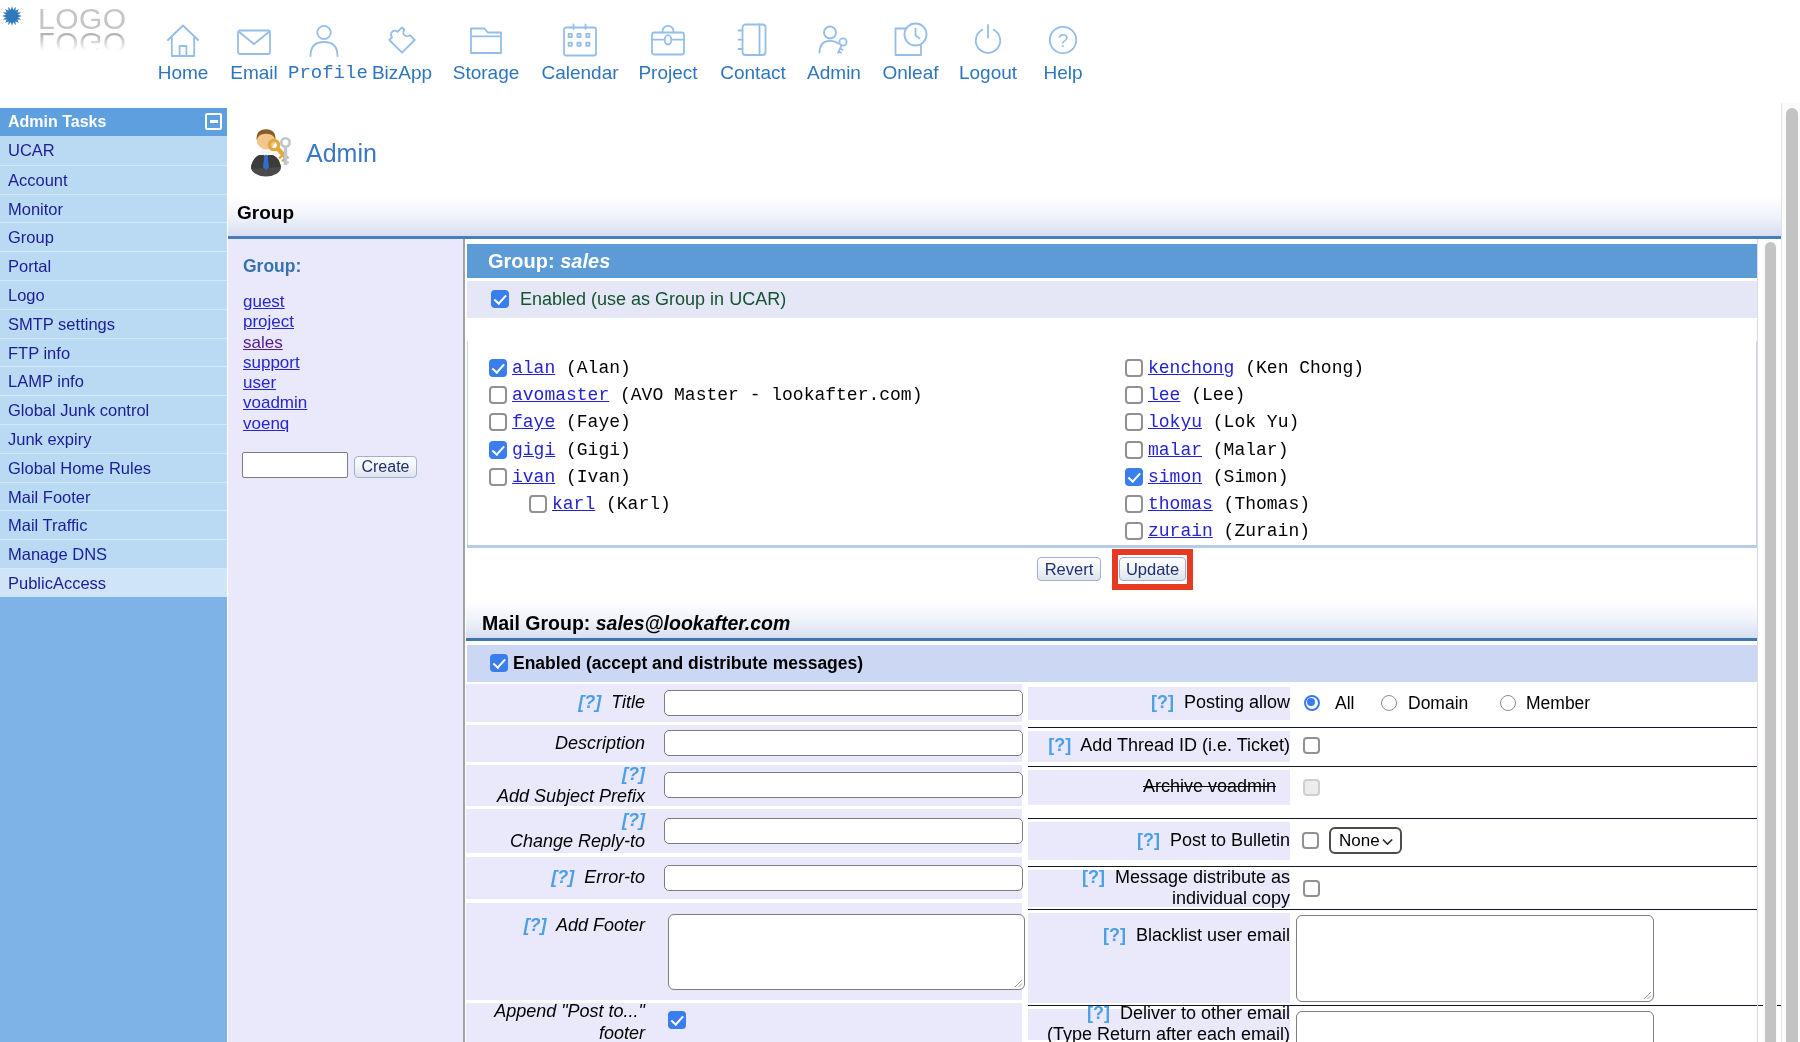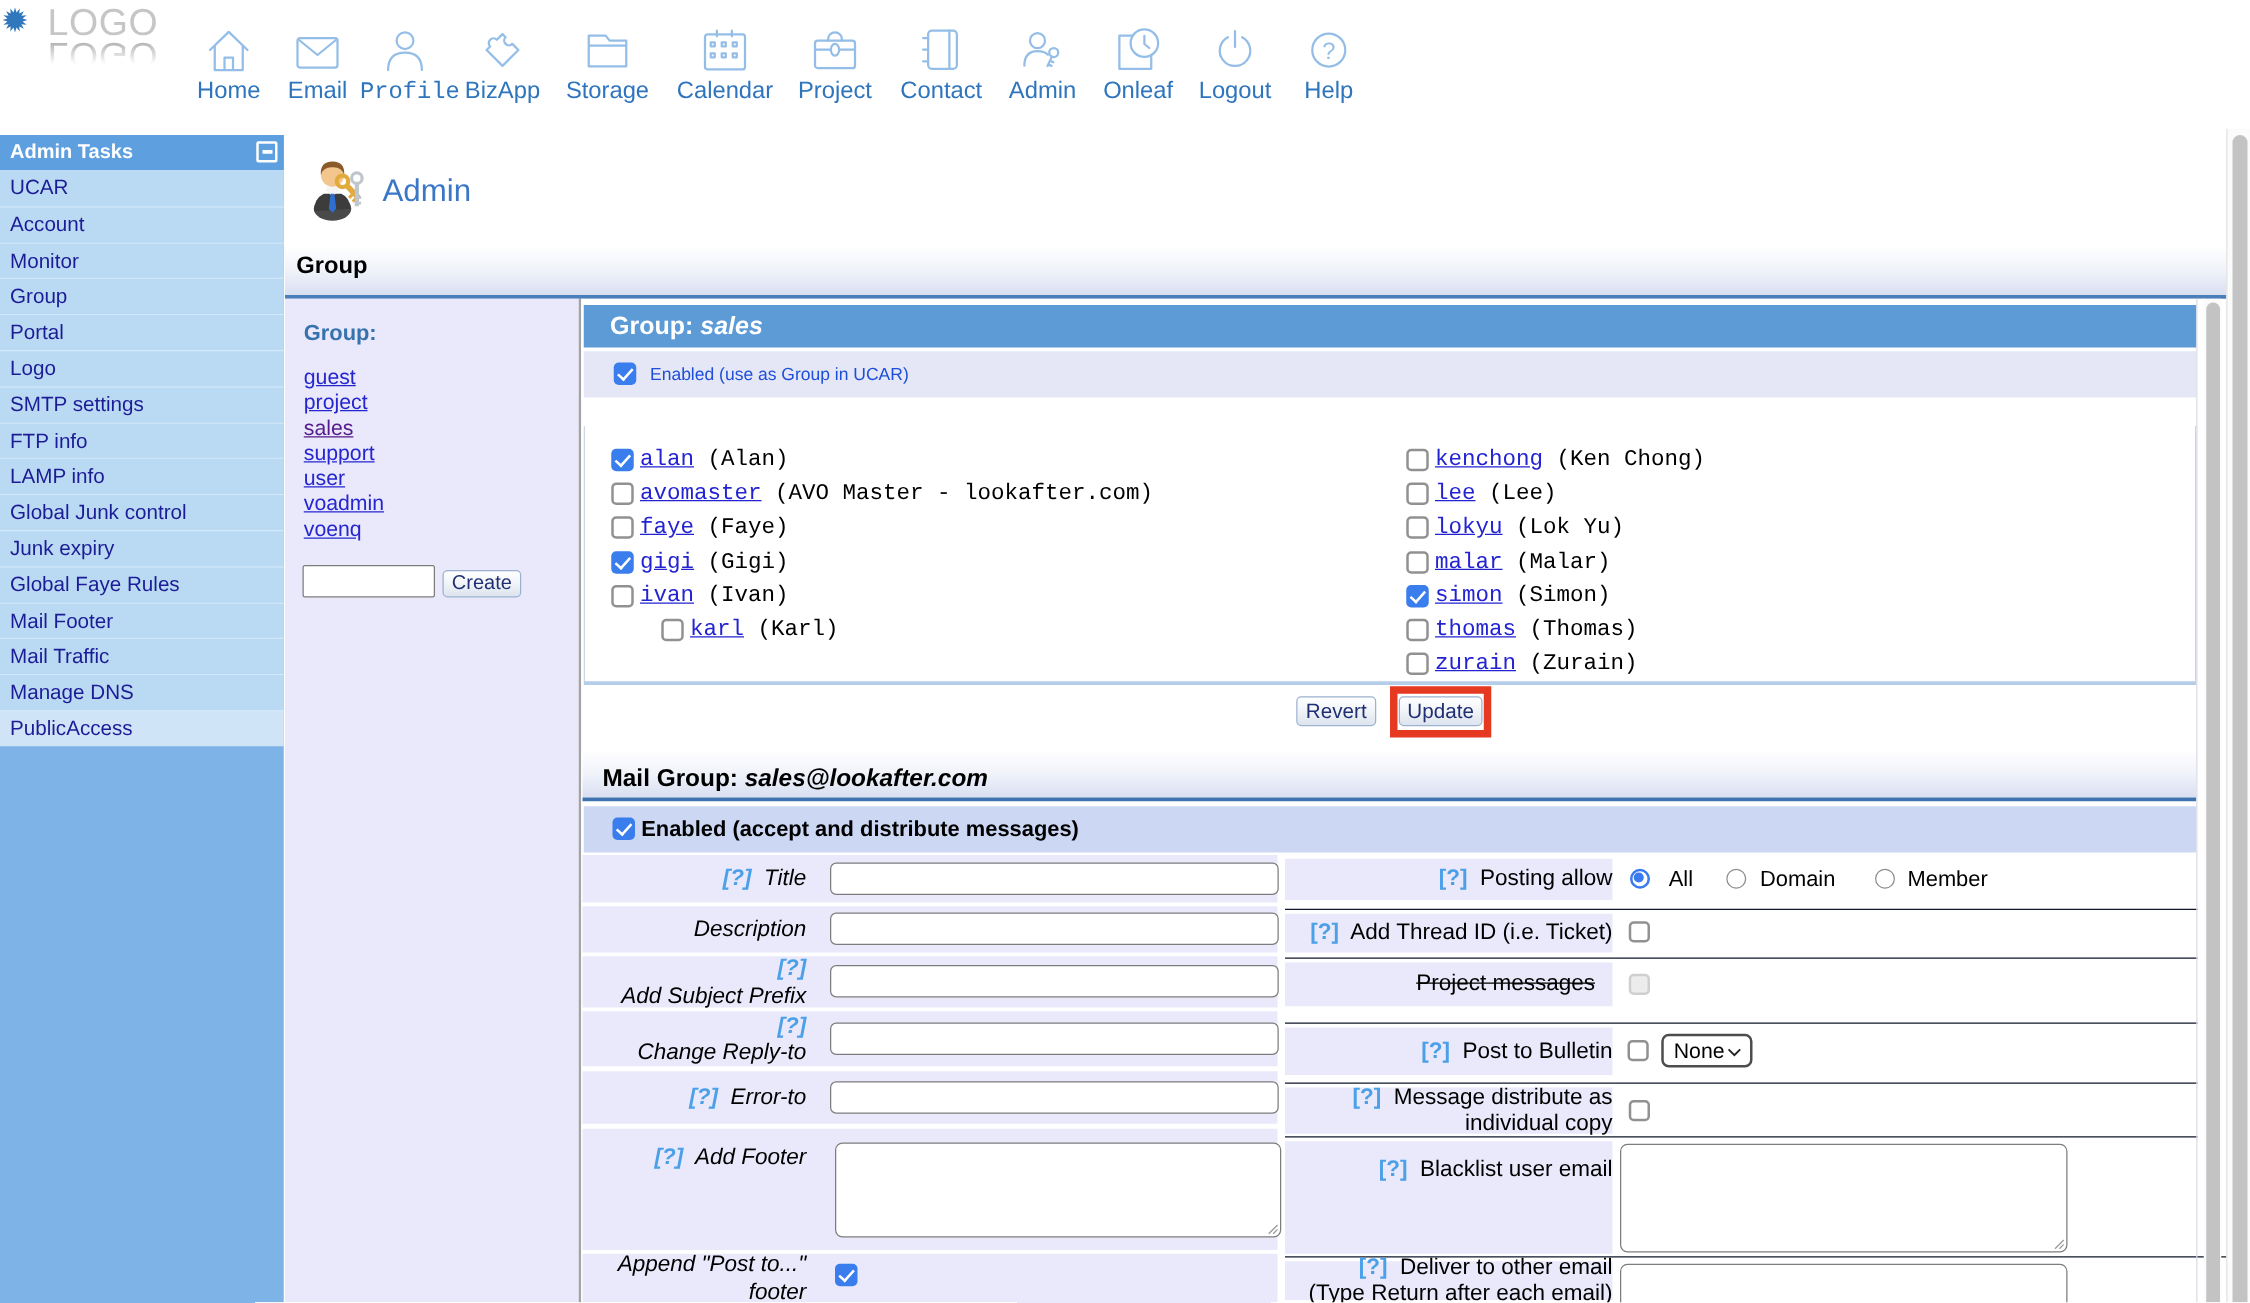--- a/index.html
+++ b/index.html
@@ -194,21 +194,21 @@
     <div class="sbitem">Account</div>
     <div class="sbitem">Monitor</div>
     <div class="sbitem">Group</div>
     <div class="sbitem">Portal</div>
     <div class="sbitem">Logo</div>
     <div class="sbitem">SMTP settings</div>
     <div class="sbitem">FTP info</div>
     <div class="sbitem">LAMP info</div>
     <div class="sbitem">Global Junk control</div>
     <div class="sbitem">Junk expiry</div>
-    <div class="sbitem">Global Faye Rules</div>
+    <div class="sbitem">Global Home Rules</div>
     <div class="sbitem">Mail Footer</div>
     <div class="sbitem">Mail Traffic</div>
     <div class="sbitem">Manage DNS</div>
     <div class="sbitem" style="background:#cfe4f7;">PublicAccess</div>
   </div>
 </div>
 
 <div class="abs" style="left:306px;top:139px;font-size:25px;color:#3a77c6;">Admin</div>
 <div class="abs hbar" style="left:228px;top:196px;width:1556px;height:40px;"></div>
 <div class="abs" style="left:237px;top:202px;font-size:19px;font-weight:bold;color:#000;">Group</div>
@@ -229,21 +229,21 @@
   <div class="btn" style="left:126px;top:217px;width:63px;height:22px;line-height:20px;font-size:16px;">Create</div>
 </div>
 
 <div class="abs" style="left:463px;top:239px;width:2px;height:803px;background:#a3a3a3;"></div>
 
 <div id="content">
 
   <div class="crow" style="top:5px;height:34px;background:#5c9bd6;color:#fff;font-size:20px;font-weight:bold;line-height:34px;"><span style="margin-left:21px;">Group: <i>sales</i></span></div>
   <div class="crow" style="top:42px;height:37px;background:#e5e7f7;">
         <span class="cb on" style="position:absolute;left:24px;top:9px;"></span>
-        <span style="position:absolute;left:53px;top:0;line-height:37px;font-size:14px;color:#1d4ed8;">Enabled (use as Group in UCAR)</span>
+        <span style="position:absolute;left:53px;top:0;line-height:37px;font-size:18px;color:#14532d;">Enabled (use as Group in UCAR)</span>
       </div>
   <div class="crow" style="top:102px;height:204px;background:#fff;border-left:1px solid #c9d4e4;border-right:1px solid #c9d4e4;"></div>
 
   <div class="abs mono" style="left:24px;top:115px;">
     <div style="height:27.3px;display:flex;align-items:center;"><span class="cb on"></span><span style="width:5px;"></span><a href="#">alan</a>&nbsp;(Alan)</div>
     <div style="height:27.3px;display:flex;align-items:center;"><span class="cb"></span><span style="width:5px;"></span><a href="#">avomaster</a>&nbsp;(AVO Master - lookafter.com)</div>
     <div style="height:27.3px;display:flex;align-items:center;"><span class="cb"></span><span style="width:5px;"></span><a href="#">faye</a>&nbsp;(Faye)</div>
     <div style="height:27.3px;display:flex;align-items:center;"><span class="cb on"></span><span style="width:5px;"></span><a href="#">gigi</a>&nbsp;(Gigi)</div>
     <div style="height:27.3px;display:flex;align-items:center;"><span class="cb"></span><span style="width:5px;"></span><a href="#">ivan</a>&nbsp;(Ivan)</div>
     <div style="height:27.3px;display:flex;align-items:center;padding-left:40px;"><span class="cb"></span><span style="width:5px;"></span><a href="#">karl</a>&nbsp;(Karl)</div>
@@ -335,21 +335,21 @@
         <span style="position:absolute;left:498px;top:0;line-height:38px;font-size:17.5px;">Member</span>
   </div>
   <div class="frowR" style="left:563px;top:488px;width:730px;height:37px;">
     <div class="flab" style="left:0;width:262px;background:#e9e9fb;">
           <div><span class="qm">[?]</span>&nbsp; Add Thread ID (i.e. Ticket)</div>
         </div>
     <span class="cb" style="position:absolute;left:275px;top:9px;width:17px;height:17px;"></span>
   </div>
   <div class="frowR" style="left:563px;top:527px;width:730px;height:41px;">
     <div class="flab" style="left:0;width:262px;background:#e9e9fb;">
-          <div style="margin-right:14px;"><s>Project messages</s></div>
+          <div style="margin-right:14px;"><s>Archive voadmin</s></div>
         </div>
     <span class="cb dis" style="position:absolute;left:275px;top:12px;width:17px;height:17px;"></span>
   </div>
   <div class="frowR" style="left:563px;top:579px;width:730px;height:44px;">
     <div class="flab" style="left:0;width:262px;background:#e9e9fb;">
           <div><span class="qm">[?]</span>&nbsp; Post to Bulletin</div>
         </div>
     <span class="cb" style="position:absolute;left:274px;top:13px;width:17px;height:17px;"></span>
     <div class="abs" style="left:301px;top:8px;width:73px;height:27px;border:2px solid #4d4d4d;border-radius:6px;background:#fff;font-size:17px;line-height:23px;"><span style="margin-left:8px;">None</span><svg style="position:absolute;right:7px;top:9px;" width="11" height="8" viewBox="0 0 13 9">
             <path d="M1 1.5 L6.5 7 L12 1.5" stroke="#222" stroke-width="1.8" fill="none"></path>

